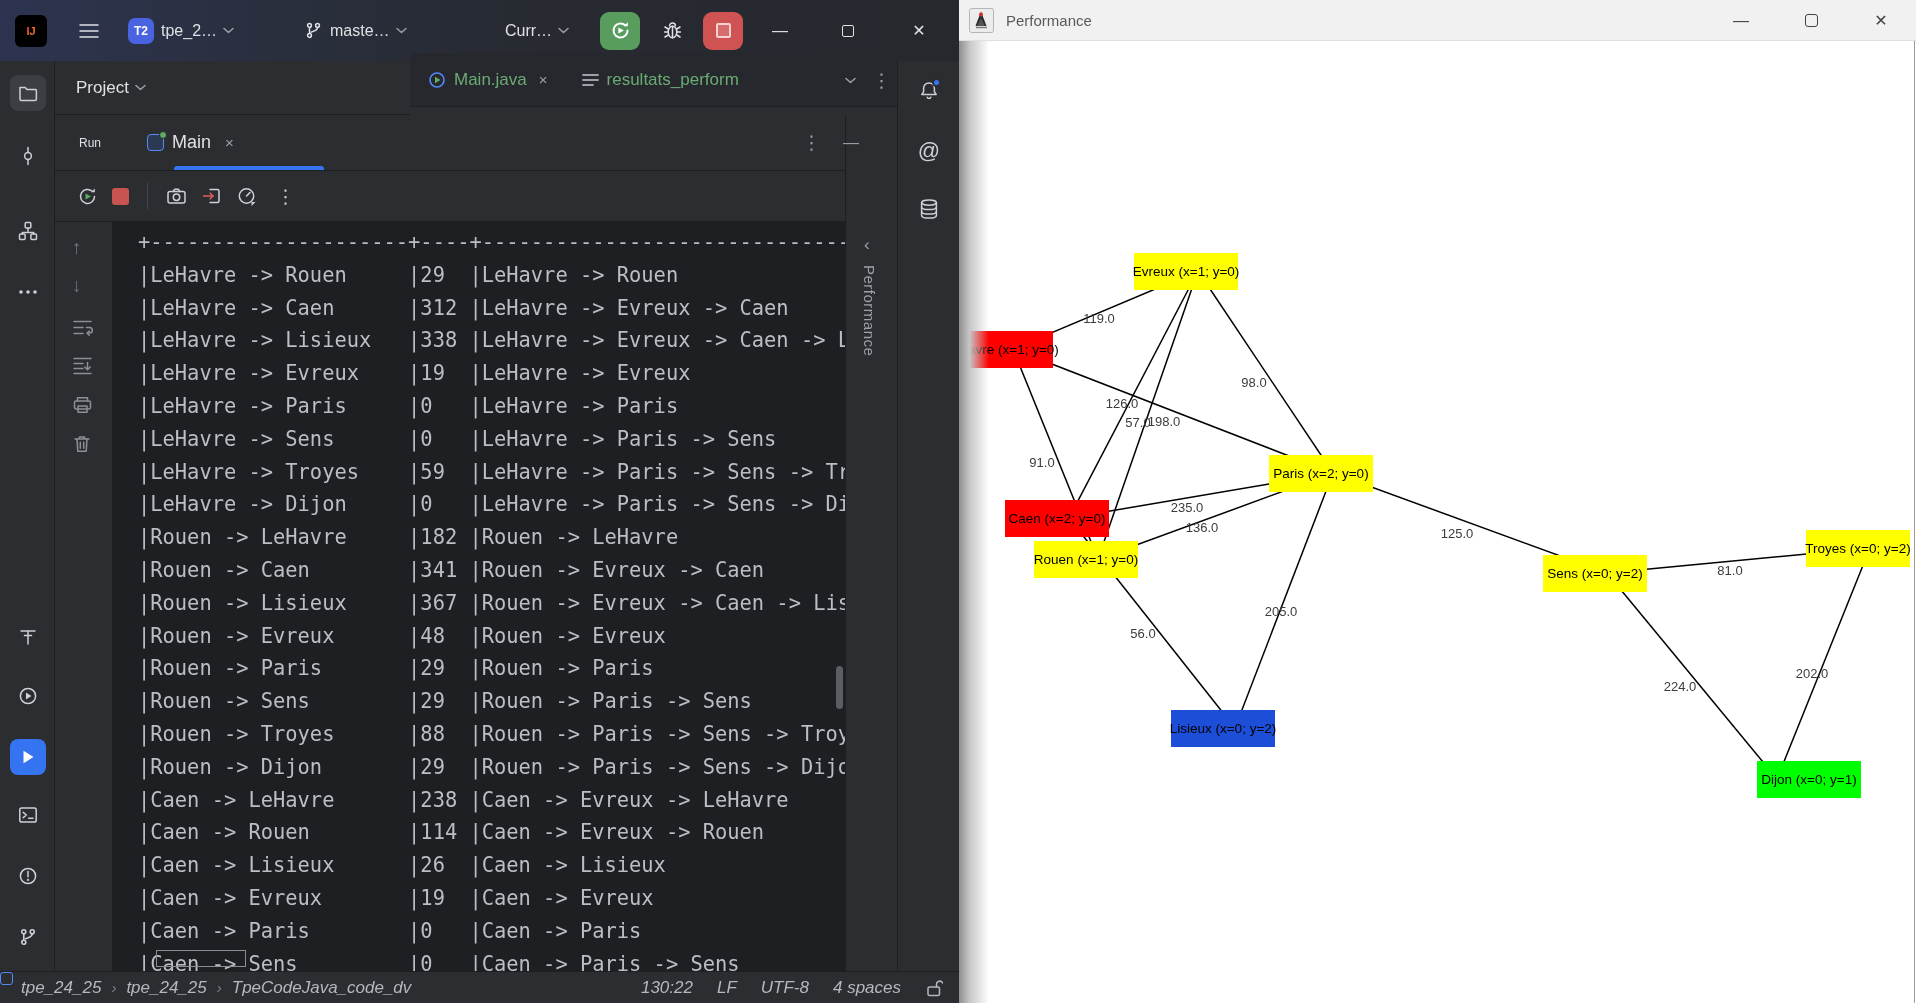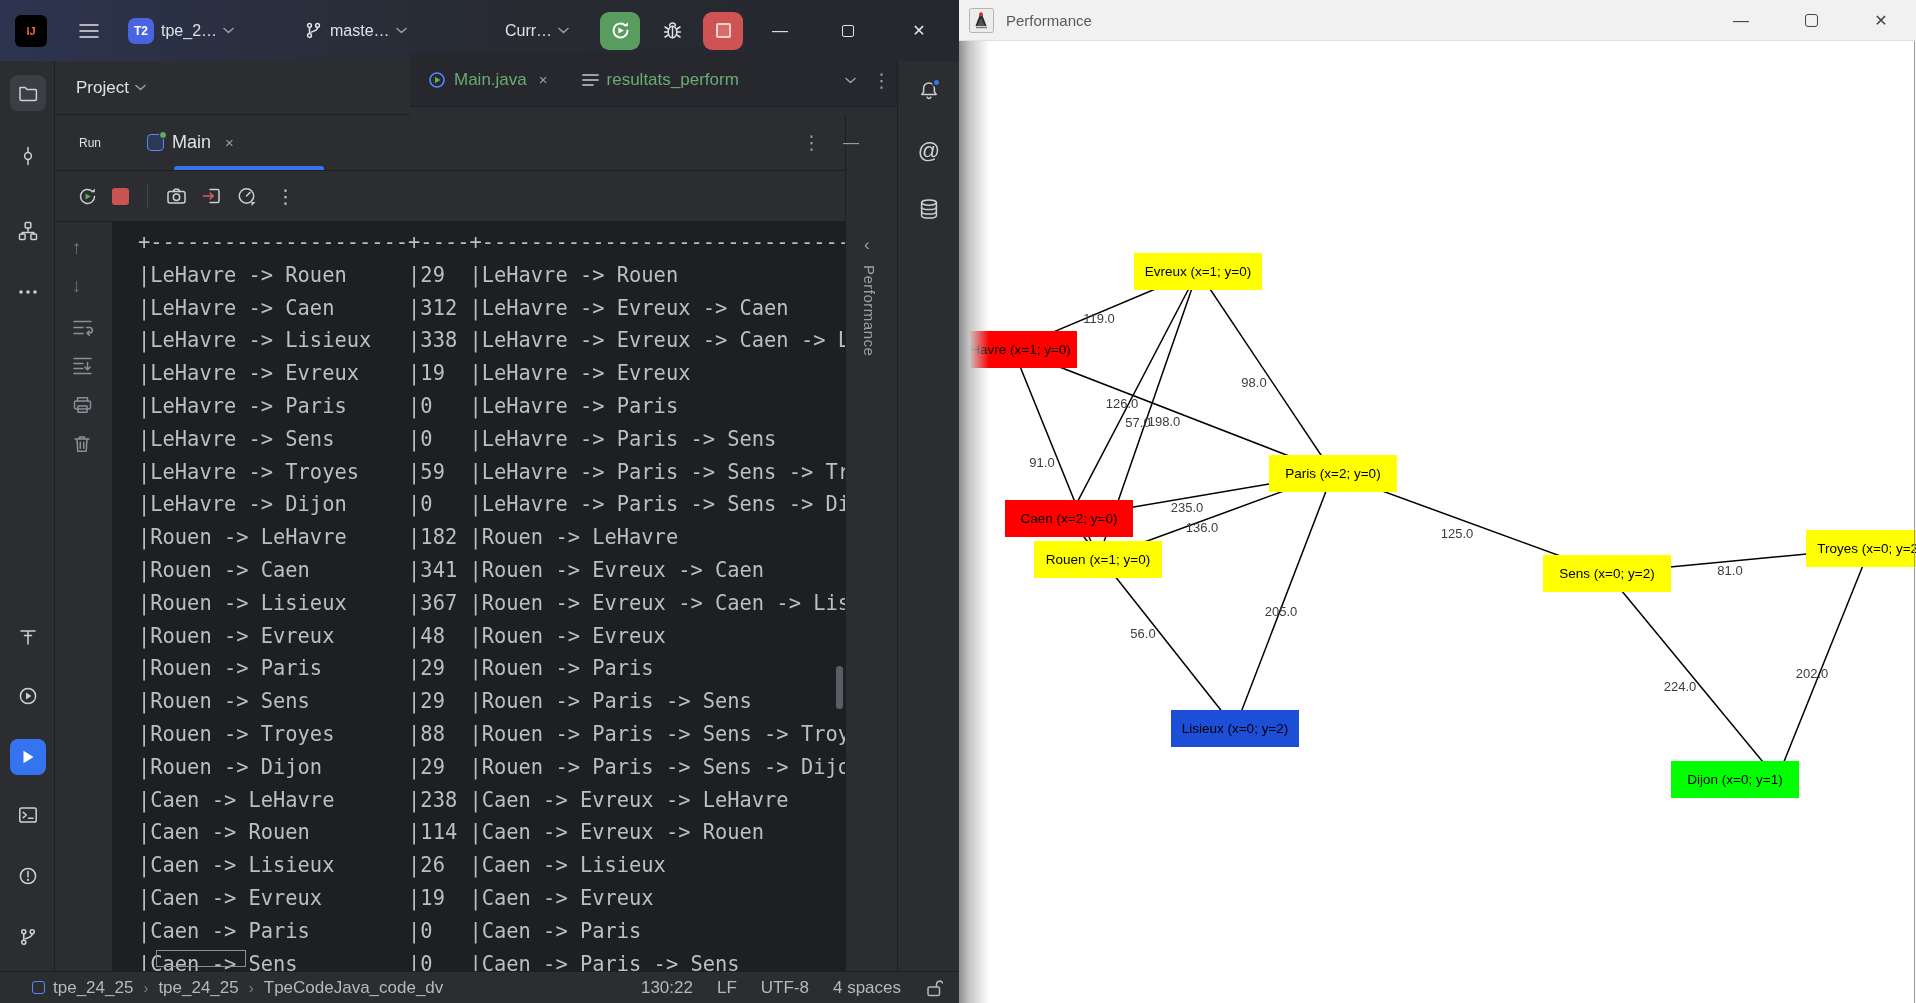--- a/index.html
+++ b/index.html
@@ -71,40 +71,40 @@
   #gutter { position:absolute; left:0; top:0; width:57px; bottom:0; background:#2b2d30; }
   .gut-ic { position:absolute; left:17px; color:#8c9096; }
   #console { position:absolute; left:57px; right:0; top:0; bottom:0; background:#1e1f22; overflow:hidden; }
   #console pre { font-family:"DejaVu Sans Mono", monospace; font-size:20.4px; line-height:32.8px;
     color:#bcbec4; padding:4px 0 0 26px; white-space:pre; }
   #console-scroll-thumb { position:absolute; right:2px; top:444px; width:7px; height:43px; border-radius:4px; background:#5a5d63; }
   #console-sel { position:absolute; left:44px; top:728px; width:90px; height:17px; border:1px solid #8a8d92; }
 
   
   #status-bar { position:absolute; left:0; bottom:0; width:959px; height:32px; background:#2b2d30; border-top:1px solid #1e1f22;
-    display:flex; align-items:center; color:#b4b8bf; font-size:17px; padding:0 16px 0 32px; }
+    display:flex; color:#b4b8bf; font-size:17px; padding:0 16px 0 0;font-style:italic; }
   #crumbs { display:flex; align-items:center; gap:10px; margin-left:8px; }
   #crumbs .sep { color:#7f838a; font-size:15px; }
   #status-right { margin-left:auto; display:flex; align-items:center; gap:24px; }
   .mod-ic { width:13px; height:13px; border:1.6px solid #548af7; border-radius:3px; }
 
   
   #gswin { position:absolute; left:959px; top:0; width:957px; height:1003px; background:#fff; }
   #gs-titlebar { position:absolute; left:0; top:0; right:0; height:41px; background:#f1f1f1; border-bottom:1px solid #e0e0e0;
     display:flex; align-items:center; }
   #gs-title { color:#5a5a5a; font-size:15px; margin-left:12px; }
   #gs-ctls { position:absolute; right:0; top:0; height:41px; display:flex; }
   .gs-ctl { width:70px; height:41px; display:flex; align-items:center; justify-content:center; color:#444; font-size:16px; }
   .gs-maxbox { width:13px; height:13px; border:1.2px solid #444; border-radius:3px; }
   #gs-content { position:absolute; left:0; top:41px; right:0; bottom:0; background:#fff; overflow:hidden; }
   #gs-shadow { position:absolute; left:0; top:0; bottom:0; width:30px;
     background:linear-gradient(90deg,#8f8f8f 0%, #c6c6c6 35%, rgba(255,255,255,0) 100%); }
   #gs-rborder { position:absolute; right:1px; top:0; bottom:0; width:1px; background:#9a9a9a; }
   #edge-svg { position:absolute; left:0; top:0; }
-  .gnode { position:absolute; width:128px; height:37px; display:flex; align-items:center; justify-content:center;
+  .gnode { position:absolute; width:104px; height:37px; display:flex; align-items:center; justify-content:center;
     font-size:13.5px; color:#000; white-space:nowrap; }
   .gedge-label { position:absolute; transform:translate(-50%,-50%); font-size:13px; color:#3c3c3c; white-space:nowrap; }
 
   svg.ic { display:block; }
 </style>
 </head>
 <body>
 
 <div id="ide">
 
@@ -538,21 +538,21 @@
       </svg>
     <div id="gs-nodes">
         <div class="gnode" style="left: 175px; top: 211.5px; background: rgb(255, 255, 0);">Evreux (x=1; y=0)</div>
         <div class="gnode" style="left: -10px; top: 289.5px; background: rgb(255, 0, 0);">LeHavre (x=1; y=0)</div>
         <div class="gnode" style="left: 310px; top: 413.5px; background: rgb(255, 255, 0);">Paris (x=2; y=0)</div>
         <div class="gnode" style="left: 46px; top: 458.5px; background: rgb(255, 0, 0);">Caen (x=2; y=0)</div>
         <div class="gnode" style="left: 75px; top: 499.5px; background: rgb(255, 255, 0);">Rouen (x=1; y=0)</div>
         <div class="gnode" style="left: 584px; top: 513.5px; background: rgb(255, 255, 0);">Sens (x=0; y=2)</div>
         <div class="gnode" style="left: 847px; top: 488.5px; background: rgb(255, 255, 0);">Troyes (x=0; y=2)</div>
         <div class="gnode" style="left: 212px; top: 668.5px; background: #1d4ed8;">Lisieux (x=0; y=2)</div>
-        <div class="gnode" style="left: 712px; top: 719.5px; background: rgb(0, 255, 0);">Dijon (x=0; y=1)</div>
+        <div class="gnode" style="left: 798px; top: 719.5px; background: rgb(0, 255, 0);">Dijon (x=0; y=1)</div>
       </div>
     <div id="gs-labels">
         <div class="gedge-label" style="left: 140px; top: 277px;">119.0</div>
         <div class="gedge-label" style="left: 83px; top: 421px;">91.0</div>
         <div class="gedge-label" style="left: 205px; top: 380px;">198.0</div>
         <div class="gedge-label" style="left: 163px; top: 362px;">126.0</div>
         <div class="gedge-label" style="left: 179px; top: 381px;">57.0</div>
         <div class="gedge-label" style="left: 295px; top: 341px;">98.0</div>
         <div class="gedge-label" style="left: 228px; top: 466px;">235.0</div>
         <div class="gedge-label" style="left: 243px; top: 486px;">136.0</div>

